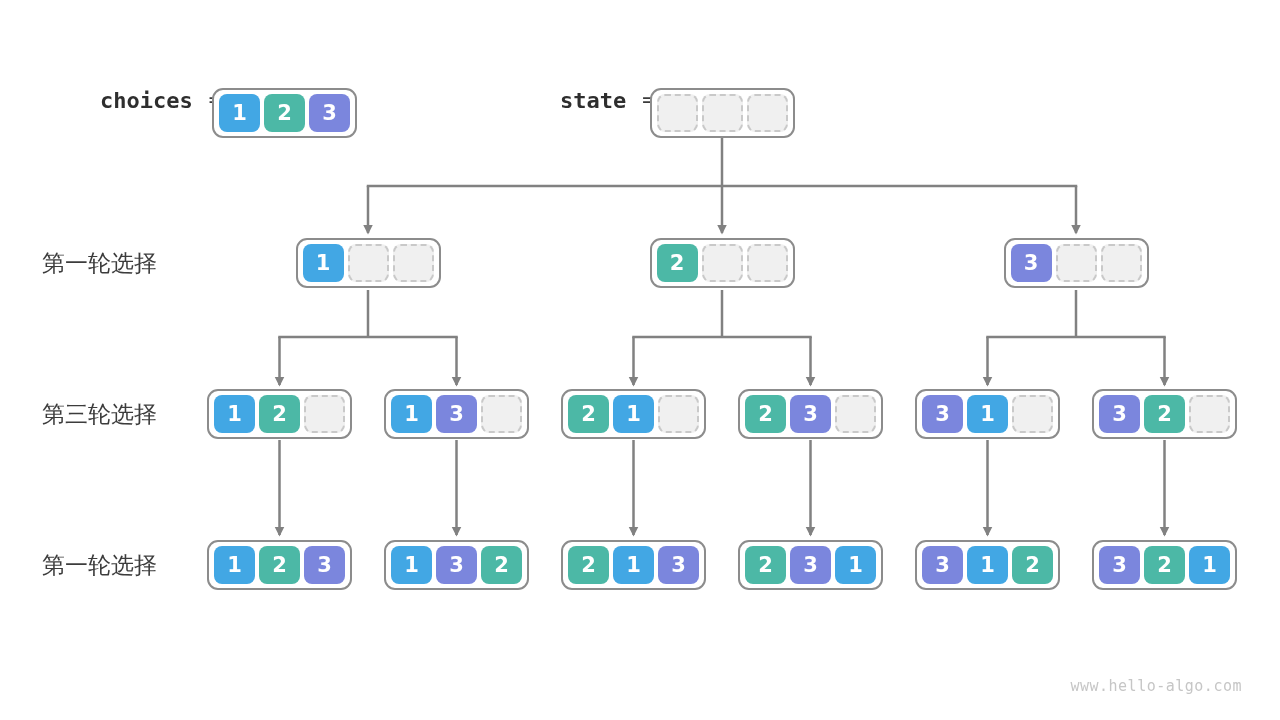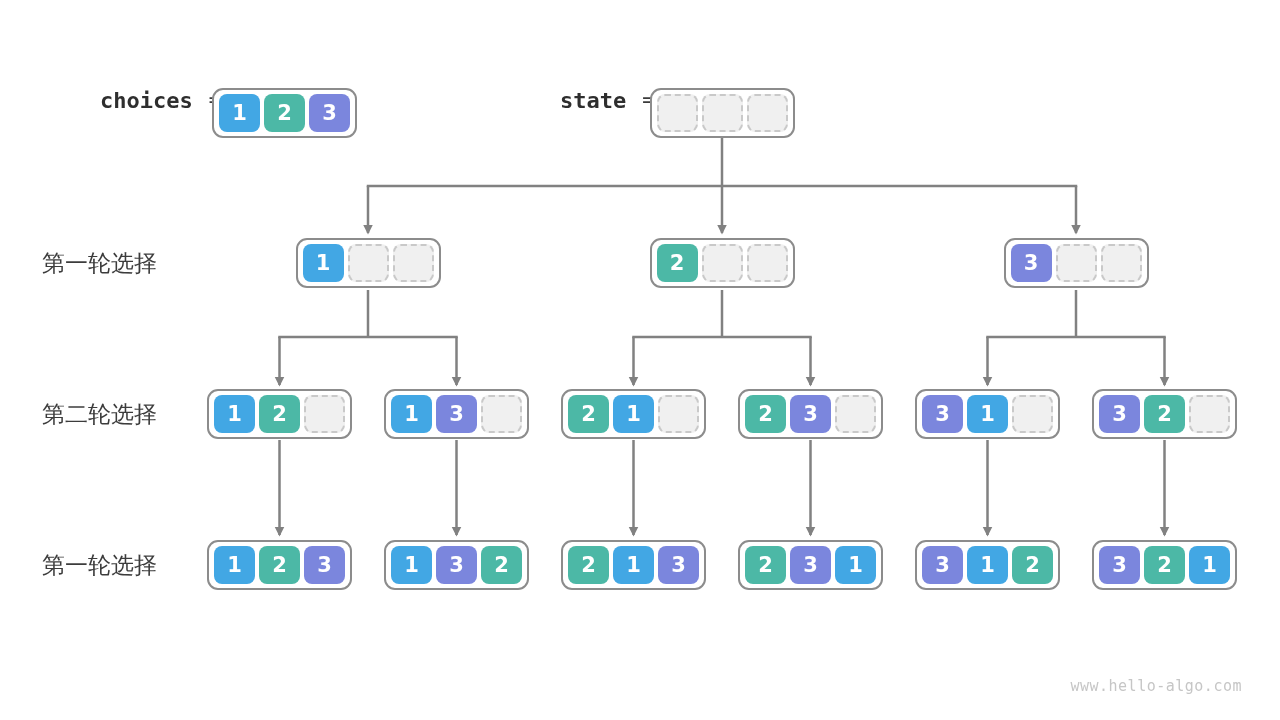--- a/index.html
+++ b/index.html
@@ -82,21 +82,21 @@
     <span class="lbl">choices</span>
     <span class="eq">=</span>
   </div>
 
   <div class="legend-text" style="left:520px">
     <span class="lbl">state</span>
     <span class="eq">=</span>
   </div>
 
   <div class="row-label" id="row-label-0">第一轮选择</div>
-  <div class="row-label" id="row-label-1">第二轮选择</div>
+  <div class="row-label" id="row-label-1">第三轮选择</div>
   <div class="row-label" id="row-label-2">第一轮选择</div>
 
   <div id="nodes">
       <div class="node" style="border-color: rgb(140, 140, 140); left: 212px; top: 88px;">
         <div class="cell" style="background: rgb(66, 167, 228); color: rgb(255, 255, 255);">1</div>
         <div class="cell" style="background: rgb(76, 184, 166); color: rgb(255, 255, 255);">2</div>
         <div class="cell" style="background: rgb(123, 134, 221); color: rgb(255, 255, 255);">3</div>
       </div>
       <div class="node" style="border-color: rgb(140, 140, 140); left: 650px; top: 88px;">
         <div class="cell empty" style="background: rgb(240, 240, 240); border-color: rgb(201, 201, 201);"></div>

